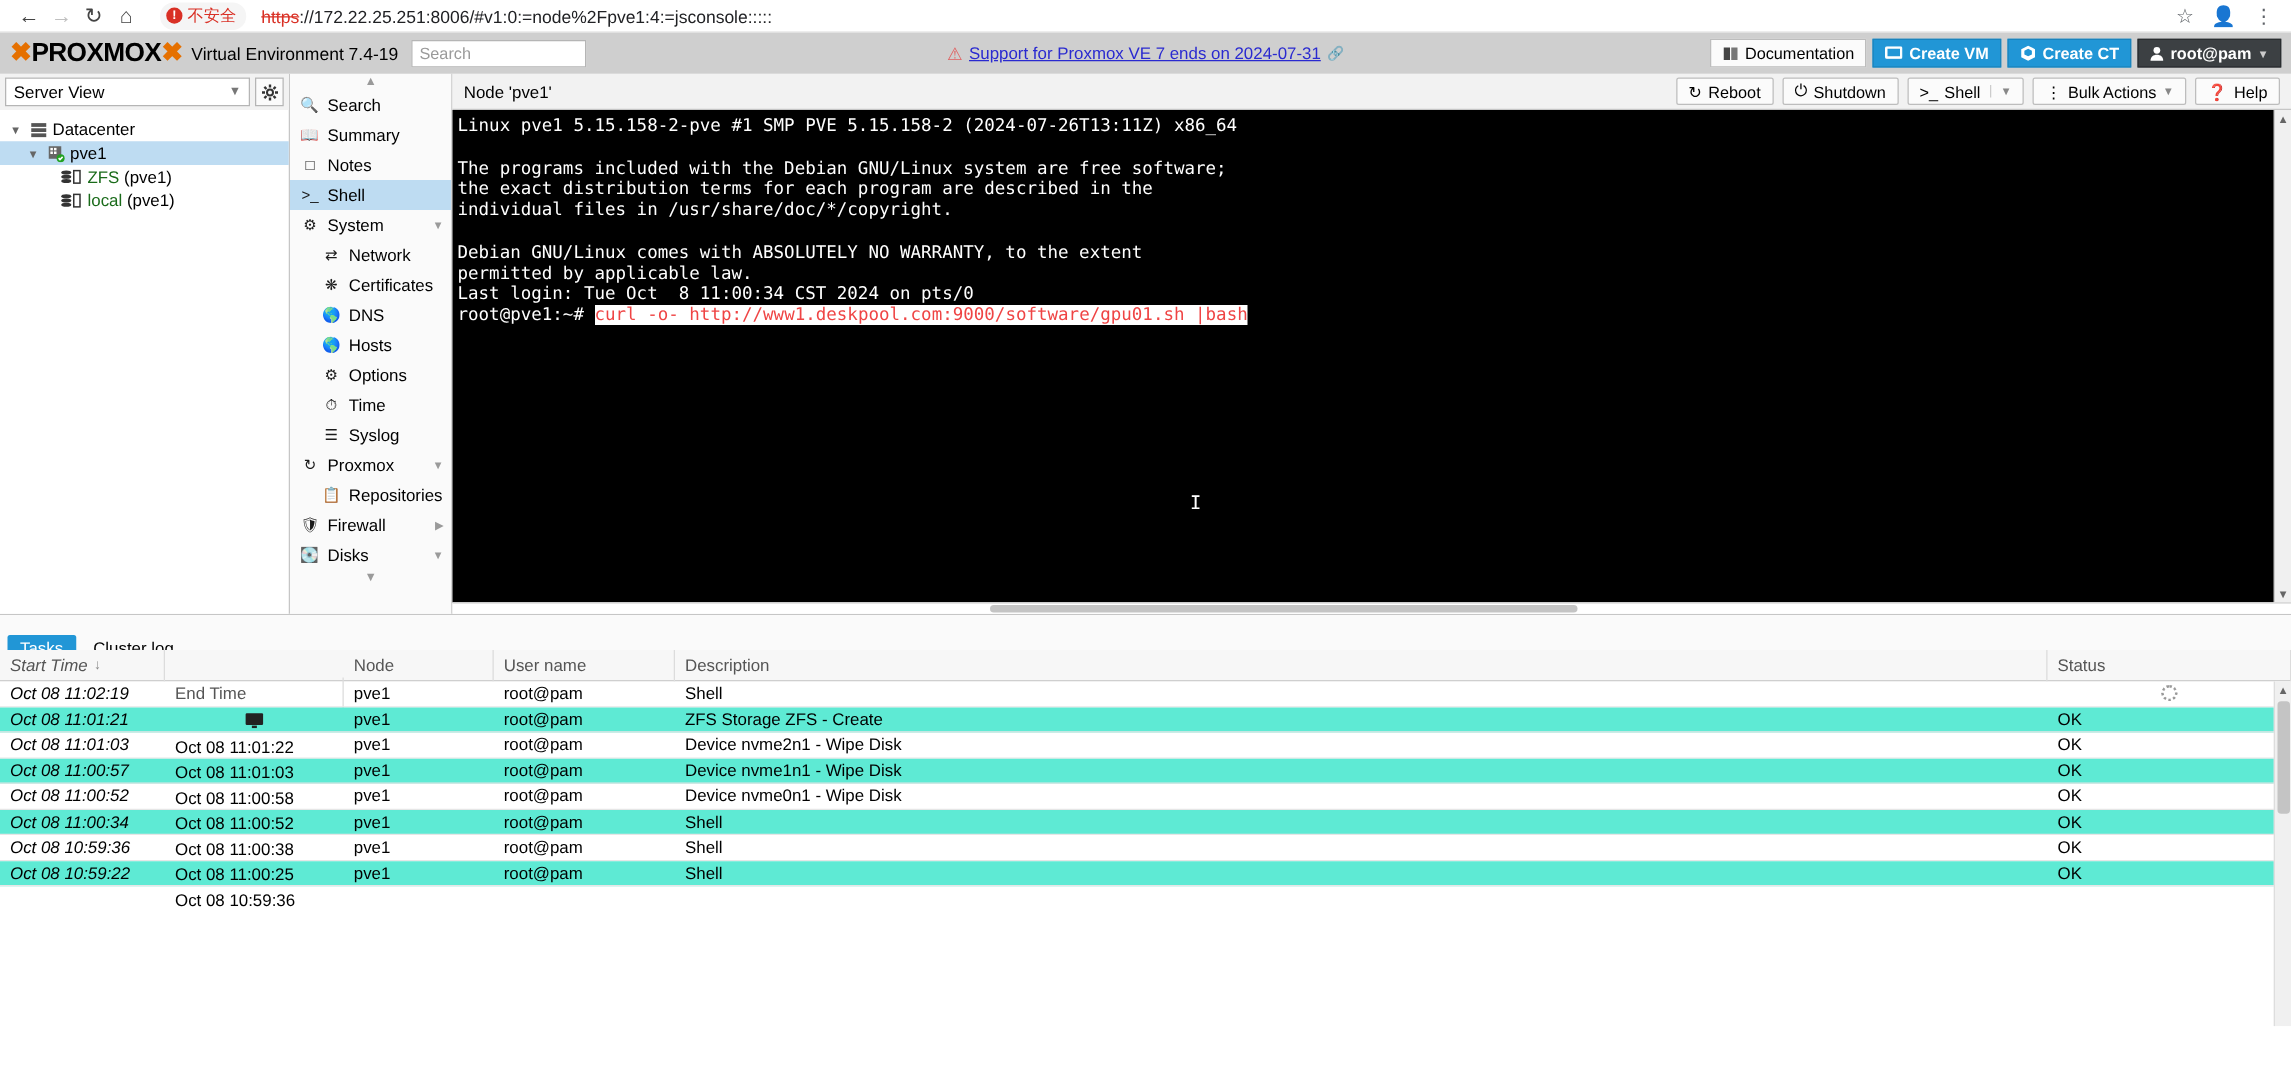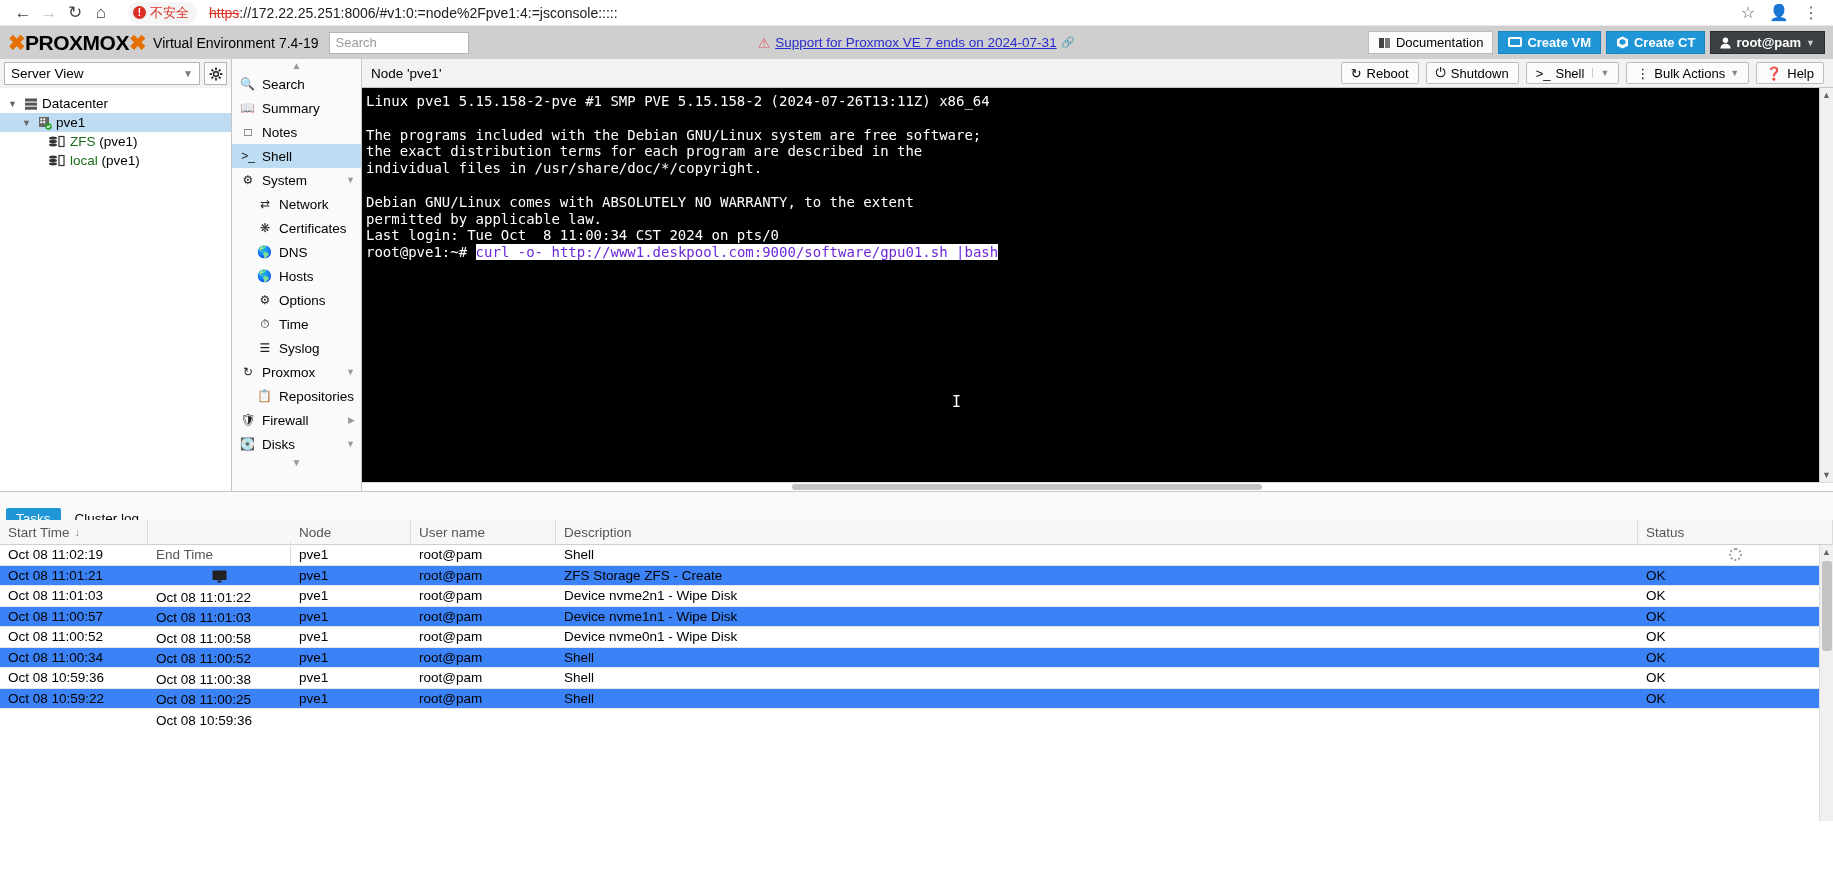--- a/index.html
+++ b/index.html
@@ -253,21 +253,21 @@
     padding: 5px 0 0 4px;
     font-family: "DejaVu Sans Mono", "Liberation Mono", monospace;
     font-size: 14px;
     line-height: 16.8px;
     color: #ffffff;
     white-space: pre;
     overflow: hidden;
   }
   #terminal .hl {
     background: #ffffff;
-    color: #6d28d9;
+    color: #ef4444;
   }
   #term-scrollbar {
     width: 14px;
     background: #f0f0f0;
     border-left: 1px solid #ccc;
     display: flex; flex-direction: column;
     justify-content: space-between;
     align-items: center;
   }
   #term-scrollbar .sb-arrow { font-size: 9px; color: #666; padding: 2px 0; }
@@ -324,28 +324,28 @@
     height: 20.5px;
     align-items: center;
   }
   .trow.header {
     background: #f7f7f7;
     border-bottom: 1px solid #cfcfcf;
     color: #555;
     height: 25px;
   }
   .trow.header .cell { border-right: 1px solid #dcdcdc; height: 25px; line-height: 25px; }
-  .trow.alt { background: #3b82f6; }
+  .trow.alt { background: #5eead4; }
   .cell {
     padding: 0 8px;
     overflow: hidden;
     white-space: nowrap;
     display: flex; align-items: center;
   }
-  .c-start { width: 148px; }
+  .c-start { width: 132px; font-style: italic; }
   .c-end { width: 143px; margin-top: 44px; }
   .c-node { width: 120px; }
   .c-user { width: 145px; }
   .c-desc { flex: 1; }
   .c-status { width: 195px; }
   .sort-ind { margin-left: 5px; color: #888; font-size: 11px; }
   .spinner {
     width: 13px; height: 13px;
     border: 2px dotted #999;
     border-radius: 50%;

